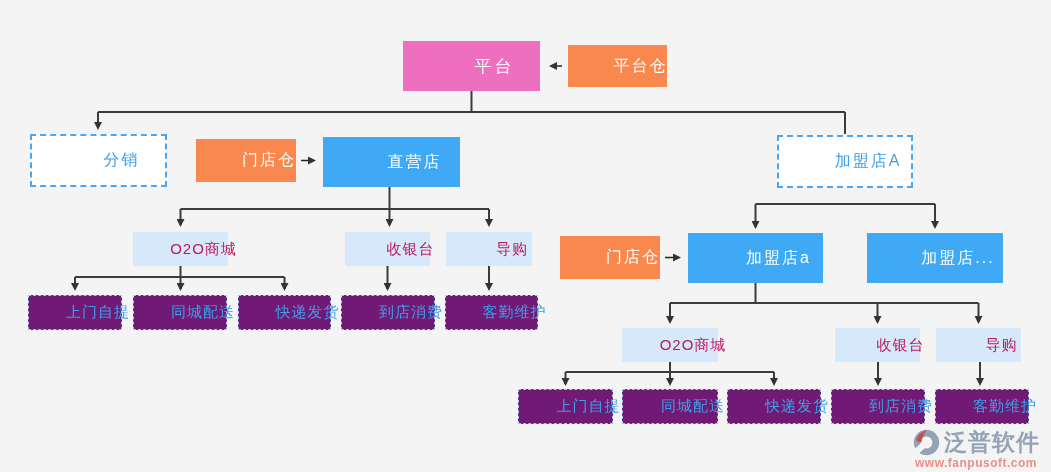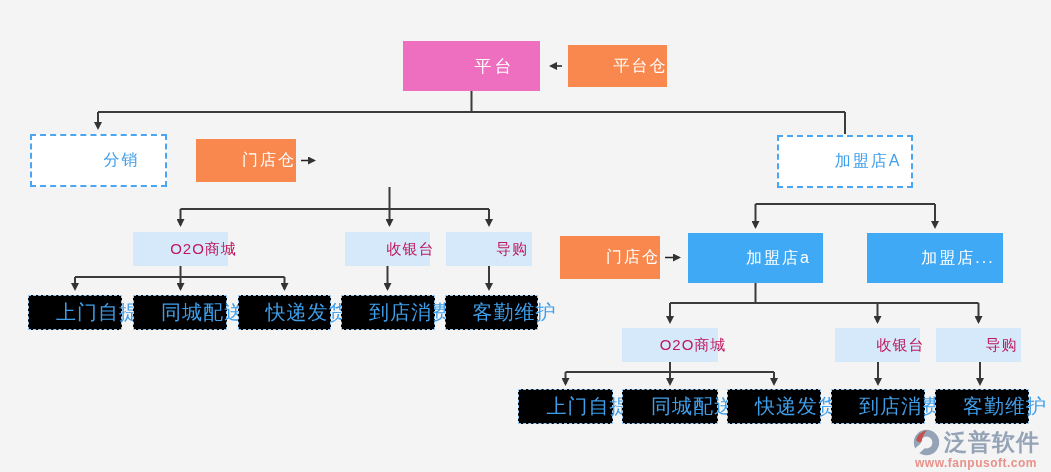--- a/index.html
+++ b/index.html
@@ -6,21 +6,21 @@
   body{font-family:"Liberation Sans",sans-serif;}
   #canvas{position:relative;width:1051px;height:472px;background:#f4f4f5;overflow:hidden;}
   #wires{position:absolute;left:0;top:0;pointer-events:none;}
   .node{position:absolute;display:flex;align-items:center;justify-content:center;
         box-sizing:border-box;white-space:nowrap;padding-left:46px;}
   .pink{background:#ee6fc0;color:#fff;font-size:17px;letter-spacing:3px;}
   .orange{background:#f8884e;color:#fff;font-size:16px;letter-spacing:2px;}
   .blue{background:#3fa9f5;color:#fff;font-size:16px;letter-spacing:2px;}
   .dashed-lg{background:#ffffff;border:2px dashed #4aa5f3;color:#3f9eea;font-size:16px;letter-spacing:2px;}
   .lightblue{background:#d6e9fb;color:#be185d;font-size:15px;letter-spacing:1px;}
-  .dashed-sm{background:#000000;border:1px dashed #9cc9f0;color:#3f9eea;font-size:20px;letter-spacing:1px;}
+  .dashed-sm{background:#701a75;border:1px dashed #9cc9f0;color:#3f9eea;font-size:15px;letter-spacing:1px;}
   .watermark{position:absolute;right:6px;bottom:2px;width:138px;text-align:center;}
   .wm-row{display:flex;align-items:center;justify-content:center;gap:3px;}
   .wm-brand{font-size:23px;font-weight:bold;color:#95a3b6;letter-spacing:1px;}
   .wm-url{font-size:12px;font-weight:bold;color:#e8918a;letter-spacing:0.5px;margin-top:-2px;}
 </style>
 </head>
 <body>
 
 <div id="canvas">
 
@@ -67,20 +67,21 @@
       <path d="M301,160.5 L314,160.5" marker-end="url(#arr)"></path>
       <path d="M665,257.5 L679,257.5" marker-end="url(#arr)"></path>
     </g>
   </svg>
 
   <div class="node pink" style="left:403px;top:41px;width:137px;height:50px;">平台</div>
   <div class="node dashed-lg" style="left:30px;top:134px;width:137px;height:53px;">分销</div>
 
   <div class="node orange" style="left:568px;top:45px;width:99px;height:42px;">平台仓</div>
   <div class="node orange" style="left:196px;top:139px;width:100px;height:43px;">门店仓</div>
+  <div class="node blue" style="left:323px;top:137px;width:137px;height:50px;">直营店</div>
   <div class="node dashed-lg" style="left:777px;top:135px;width:136px;height:53px;">加盟店A</div>
 
   <div class="node lightblue" style="left:133px;top:232px;width:95px;height:34px;">O2O商城</div>
   <div class="node lightblue" style="left:345px;top:232px;width:85px;height:34px;">收银台</div>
   <div class="node lightblue" style="left:446px;top:232px;width:86px;height:34px;">导购</div>
 
   <div class="node dashed-sm" style="left:28px;top:295px;width:94px;height:35px;">上门自提</div>
   <div class="node dashed-sm" style="left:133px;top:295px;width:94px;height:35px;">同城配送</div>
   <div class="node dashed-sm" style="left:238px;top:295px;width:93px;height:35px;">快递发货</div>
   <div class="node dashed-sm" style="left:341px;top:295px;width:94px;height:35px;">到店消费</div>

